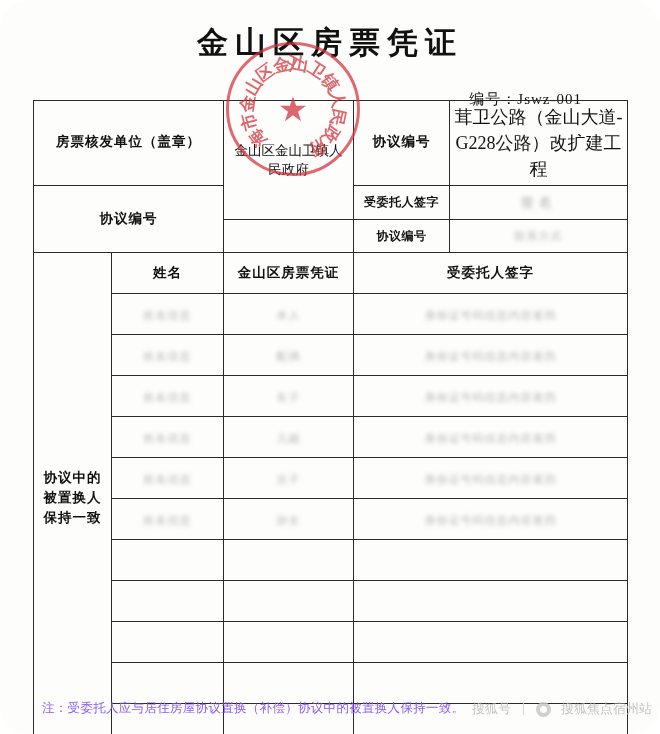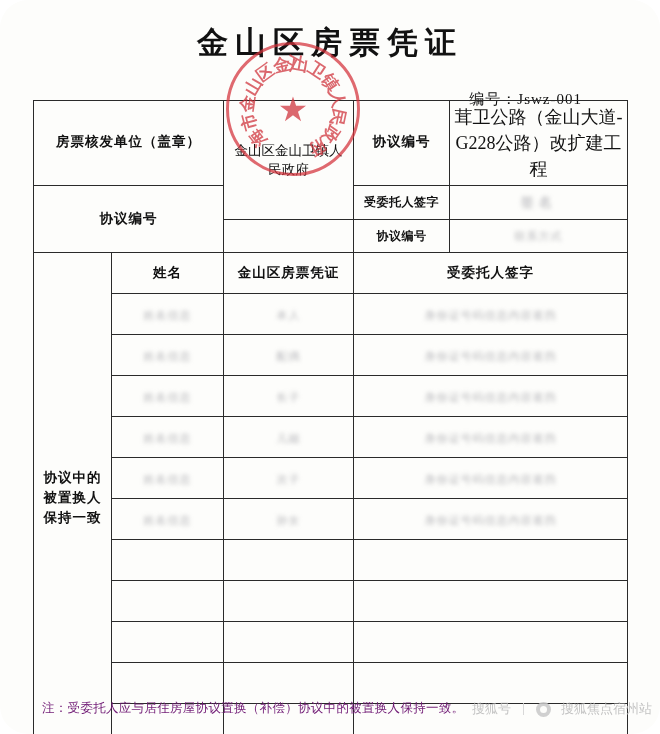--- a/index.html
+++ b/index.html
@@ -157,21 +157,21 @@
     line-height: 1;
   }
 
   
   .note {
     position: absolute;
     left: 42px;
     top: 700px;
     font-family: "Liberation Serif", serif;
     font-size: 12.5px;
-    color: #701a75;
+    color: #8b5cf6;
     letter-spacing: 0.3px;
   }
 
   
   .watermark {
     position: absolute;
     right: 8px;
     top: 700px;
     display: flex;
     align-items: center;

